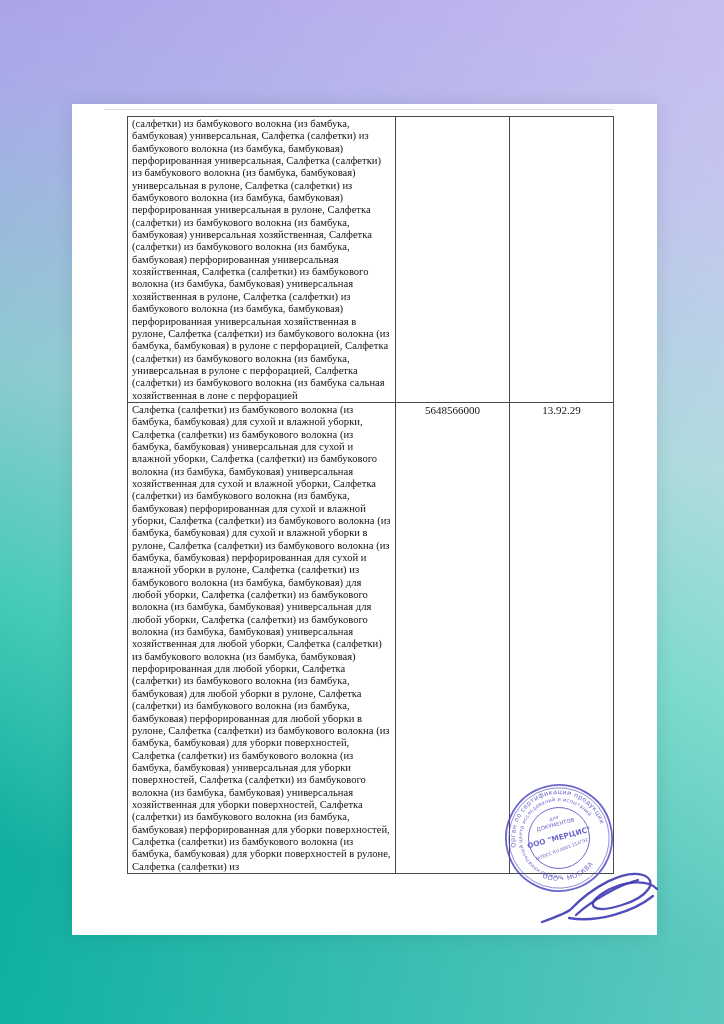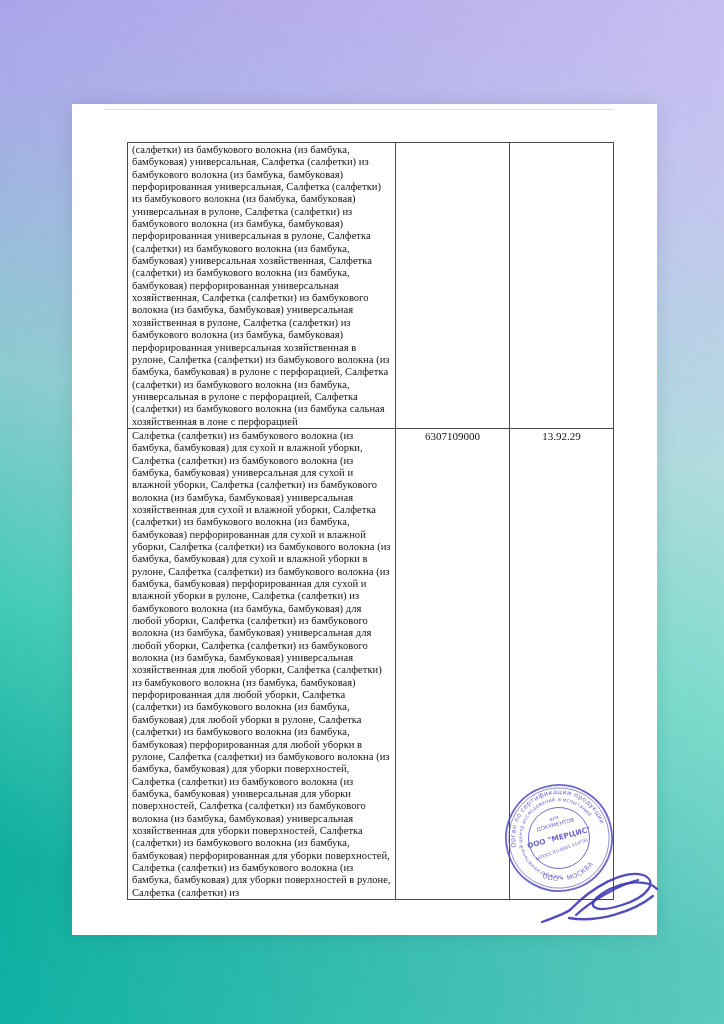--- a/index.html
+++ b/index.html
@@ -22,21 +22,21 @@
   .paper{
     position:absolute; left:72px; top:104px; width:585px; height:831px;
     background:var(--paper);
     box-shadow:0 0 18px rgba(0,0,0,0.10);
   }
   .scan-line{
     position:absolute; left:32px; top:5px; width:510px; height:1px;
     background:rgba(150,150,150,0.30);
   }
   table.doc-table{
-    position:absolute; left:55px; top:38px; width:486px;
+    position:absolute; left:55px; top:12px; width:486px;
     border-collapse:collapse; table-layout:fixed;
   }
   .doc-table td{
     border:1px solid var(--line);
     vertical-align:top; overflow:hidden;
     color:#141414;
   }
   .col-product{width:268px;}
   .col-tnved{width:114px;}
   .col-okpd{width:104px;}
@@ -71,21 +71,21 @@
         <td class="col-product cell-product">
           <span>(салфетки) из бамбукового волокна (из бамбука, бамбуковая) универсальная, Салфетка (салфетки) из бамбукового волокна (из бамбука, бамбуковая) перфорированная универсальная, Салфетка (салфетки) из бамбукового волокна (из бамбука, бамбуковая) универсальная в рулоне, Салфетка (салфетки) из бамбукового волокна (из бамбука, бамбуковая) перфорированная универсальная в рулоне, Салфетка (салфетки) из бамбукового волокна (из бамбука, бамбуковая) универсальная хозяйственная, Салфетка (салфетки) из бамбукового волокна (из бамбука, бамбуковая) перфорированная универсальная хозяйственная, Салфетка (салфетки) из бамбукового волокна (из бамбука, бамбуковая) универсальная хозяйственная в рулоне, Салфетка (салфетки) из бамбукового волокна (из бамбука, бамбуковая) перфорированная универсальная хозяйственная в рулоне, Салфетка (салфетки) из бамбукового волокна (из бамбука, бамбуковая) в рулоне с перфорацией, Салфетка (салфетки) из бамбукового волокна (из бамбука, универсальная в рулоне с перфорацией, Салфетка (салфетки) из бамбукового волокна (из бамбука сальная хозяйственная в лоне с перфорацией</span>
         </td>
         <td class="col-tnved cell-code"></td>
         <td class="col-okpd cell-code"></td>
       </tr>
       <tr class="row-main">
         <td class="col-product cell-product">
           <span>Салфетка (салфетки) из бамбукового волокна (из бамбука, бамбуковая) для сухой и влажной уборки, Салфетка (салфетки) из бамбукового волокна (из бамбука, бамбуковая) универсальная для сухой и влажной уборки, Салфетка (салфетки) из бамбукового волокна (из бамбука, бамбуковая) универсальная хозяйственная для сухой и влажной уборки, Салфетка (салфетки) из бамбукового волокна (из бамбука, бамбуковая) перфорированная для сухой и влажной уборки, Салфетка (салфетки) из бамбукового волокна (из бамбука, бамбуковая) для сухой и влажной уборки в рулоне, Салфетка (салфетки) из бамбукового волокна (из бамбука, бамбуковая) перфорированная для сухой и влажной уборки в рулоне, Салфетка (салфетки) из бамбукового волокна (из бамбука, бамбуковая) для любой уборки, Салфетка (салфетки) из бамбукового волокна (из бамбука, бамбуковая) универсальная для любой уборки, Салфетка (салфетки) из бамбукового волокна (из бамбука, бамбуковая) универсальная хозяйственная для любой уборки, Салфетка (салфетки) из бамбукового волокна (из бамбука, бамбуковая) перфорированная для любой уборки, Салфетка (салфетки) из бамбукового волокна (из бамбука, бамбуковая) для любой уборки в рулоне, Салфетка (салфетки) из бамбукового волокна (из бамбука, бамбуковая) перфорированная для любой уборки в рулоне, Салфетка (салфетки) из бамбукового волокна (из бамбука, бамбуковая) для уборки поверхностей, Салфетка (салфетки) из бамбукового волокна (из бамбука, бамбуковая) универсальная для уборки поверхностей, Салфетка (салфетки) из бамбукового волокна (из бамбука, бамбуковая) универсальная хозяйственная для уборки поверхностей, Салфетка (салфетки) из бамбукового волокна (из бамбука, бамбуковая) перфорированная для уборки поверхностей, Салфетка (салфетки) из бамбукового волокна (из бамбука, бамбуковая) для уборки поверхностей в рулоне, Салфетка (салфетки) из</span>
         </td>
-        <td class="col-tnved cell-code">6307109000</td>
+        <td class="col-tnved cell-code">5648566000</td>
         <td class="col-okpd cell-code">13.92.29</td>
       </tr>
     </tbody>
   </table>
 
   <svg class="stamp" viewBox="0 0 190 175">
     <defs>
       <path id="arcTop" d="M 43 79 A 44 44 0 1 1 131 79"></path>
       <path id="arcBot" d="M 44 79 A 43 43 0 1 0 130 79"></path>
       <path id="arcFull" d="M 87 116 A 37 37 0 1 1 87 42 A 37 37 0 1 1 87 116"></path>

